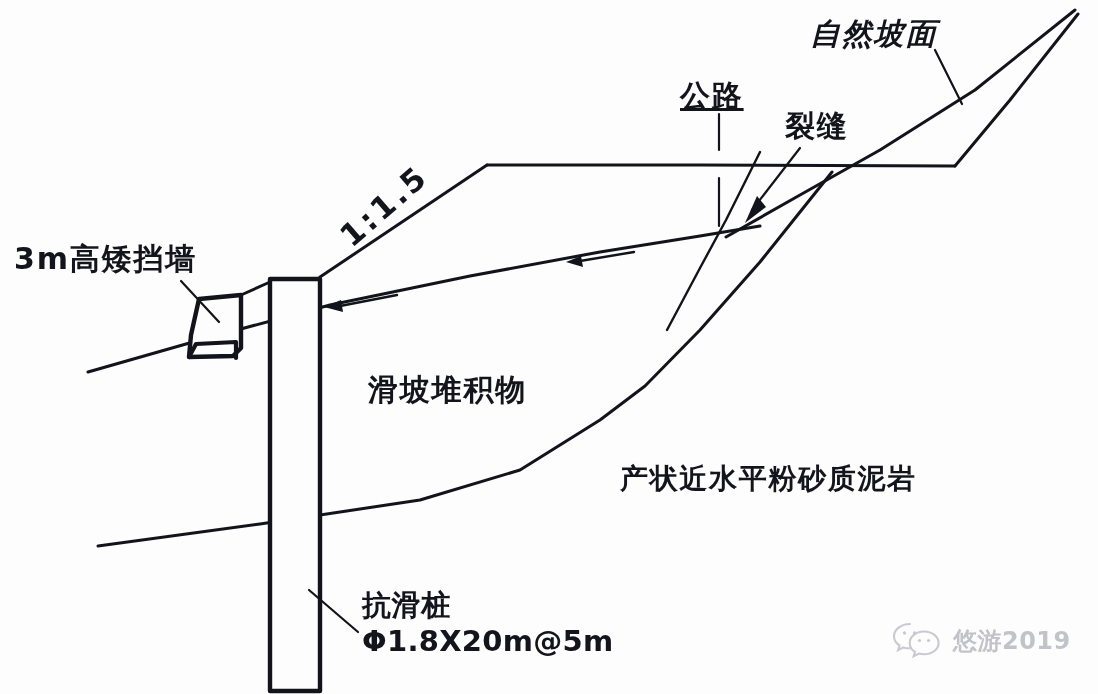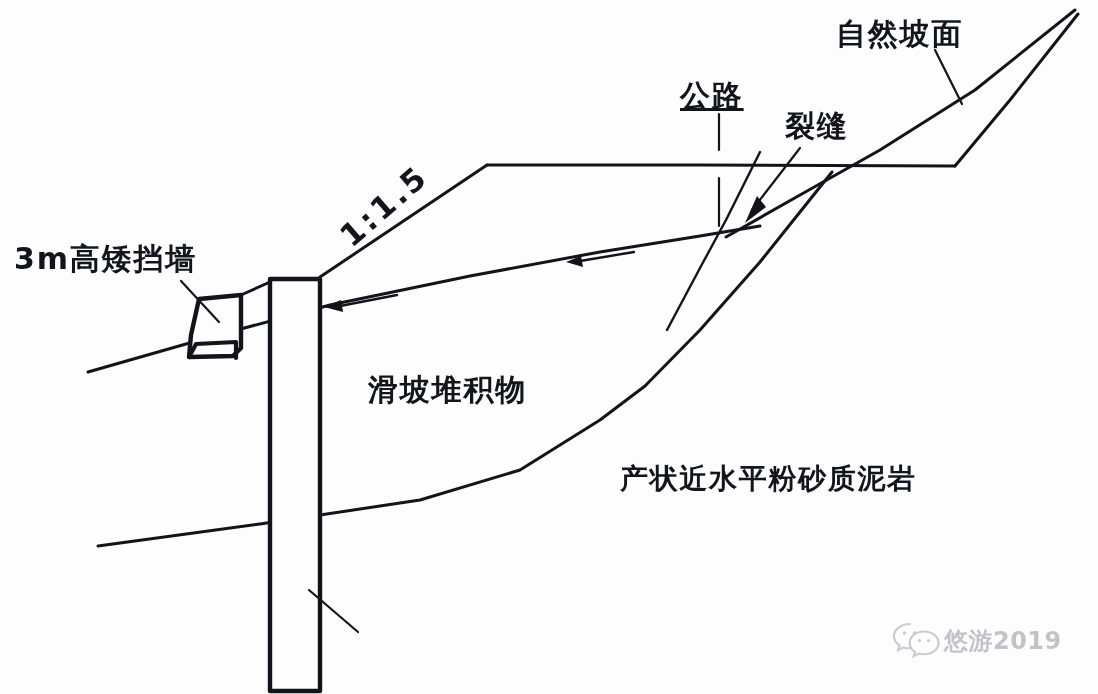--- a/index.html
+++ b/index.html
@@ -72,20 +72,21 @@
     letter-spacing: 0.01em;
   }
 
   
   #watermark {
     position: absolute;
     left: 888px;
     top: 618px;
     display: flex;
     align-items: center;
+    gap: 9px;
     opacity: 0.52;
     user-select: none;
   }
   #watermark-text {
     font-family: "DejaVu Sans", "Liberation Sans", sans-serif;
     font-size: 24px;
     font-weight: 600;
     color: #8d8d9c;
     letter-spacing: 0.02em;
   }
@@ -148,26 +149,30 @@
 
   <div class="lbl lbl-cn" id="label-retaining-wall" style="left:14px; top:243px;">3m高矮挡墙</div>
 
   <div class="lbl" id="label-slope-ratio" style="left:334px; top:228px;">1:1.5</div>
 
 
   <div class="lbl lbl-cn" id="label-highway" style="left:680px; top:80px;text-decoration:underline;">公路</div>
 
   <div class="lbl lbl-cn" id="label-crack" style="left:785px; top:110px;">裂缝</div>
 
-  <div class="lbl lbl-cn" id="label-natural-slope" style="left:836px; top:18px;">自然坡面</div>
+  <div class="lbl lbl-cn" id="label-natural-slope" style="left:810px; top:18px;font-style:italic;">自然坡面</div>
 
   <div class="lbl lbl-cn" id="label-landslide-deposit" style="left:368px; top:362px;margin-top:12px;">滑坡堆积物</div>
 
   <div class="lbl lbl-cn-sm" id="label-bedrock" style="left:620px; top:456px;">产状近水平粉砂质泥岩</div>
 
+  <div class="lbl lbl-mix" id="label-pile" style="left:362px; top:588px;">
+    <span>抗滑桩</span>
+    <span class="pile-line2">Φ1.8X20m@5m</span>
+  </div>
 
   <div id="watermark">
     <svg id="watermark-logo" viewBox="0 0 56 46">
       <path class="wm-stroke" d="M22,6 C13,6 6,11.5 6,18.3 c0,3.7 2.1,7 5.5,9.2 l-1.4,4.6 l5.2,-2.7 c1.9,0.6 4,0.9 6.2,0.9"></path>
       <circle class="wm-dot" cx="16.5" cy="15" r="1.7"></circle>
       <circle class="wm-dot" cx="26.5" cy="15" r="1.7"></circle>
       <path class="wm-stroke" d="M36,13.5 c8.2,0 14.6,5.1 14.6,11.4 c0,6.3 -6.4,11.4 -14.6,11.4 c-1.8,0 -3.6,-0.25 -5.2,-0.7 l-5.1,2.6 l1.3,-4.3 c-3.2,-2.1 -5.3,-5.3 -5.3,-9 c0,-6.3 6.1,-11.4 14.3,-11.4 Z"></path>
       <circle class="wm-dot" cx="31.5" cy="22.5" r="1.6"></circle>
       <circle class="wm-dot" cx="40.5" cy="22.5" r="1.6"></circle>
     </svg>

